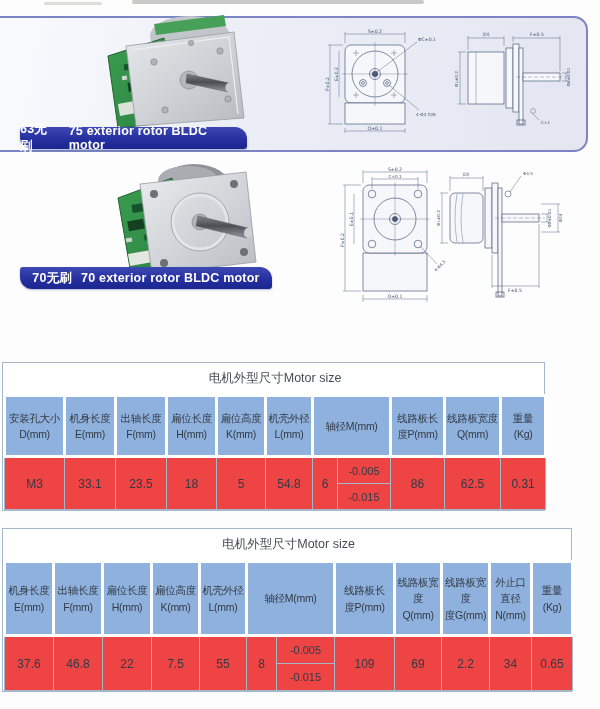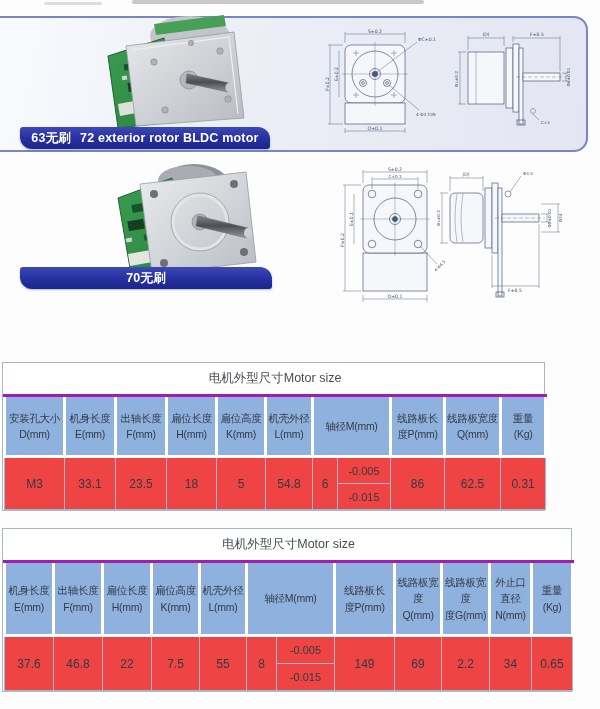--- a/index.html
+++ b/index.html
@@ -19,31 +19,31 @@
   }
   .photo{position:absolute;}
   .banner{
     position:absolute;left:20px;height:22px;
     background:linear-gradient(180deg,#3d49b4 0%,#252f9f 55%,#1c268f 100%);
     border-radius:3px 12px 3px 12px;
     color:#fff;display:flex;align-items:center;justify-content:center;gap:9px;
     font-size:12.5px;font-weight:600;letter-spacing:.2px;
     box-shadow:0 1px 2px rgba(40,50,120,.35);
   }
-  #banner63{top:127px;width:250px;}
+  #banner63{top:127px;width:227px;}
   #banner70{top:267px;width:252px;}
   .drawing{position:absolute;}
   
   .twrap{position:absolute;border:1px solid #a7b7cb;background:#fff;}
   #twrap63{left:2px;top:362px;width:541px;}
   #twrap70{left:2px;top:528px;width:568px;}
   table.spec{border-collapse:collapse;table-layout:fixed;width:100%;}
   table.spec td,table.spec th{text-align:center;vertical-align:middle;padding:0;}
   td.title-cell{
-    border-bottom:3px solid #a21caf;height:31px;
+    border-bottom:1px solid #a21caf;height:31px;
     text-align:left;padding-left:114px;font-size:12.5px;color:#474c54;margin-left:35px;
   }
   th.hcell{
     background:#8fb1de;border:3px solid #ffffff;
     font-weight:normal;font-size:10.5px;color:#333a44;
     line-height:1.55;white-space:pre-line;letter-spacing:-0.3px;
   }
   #twrap63 th.hcell{height:58px;}
   #twrap70 th.hcell{height:71px;}
   td.vcell{border:1px solid #a7b7cb;font-size:12px;color:#333a44;background:#ef4444;}
@@ -178,21 +178,21 @@
     <text x="168" y="18" text-anchor="middle">(D)</text>
     <text x="219" y="18" text-anchor="middle">F±0.5</text>
     <text x="140" y="61" font-size="4.2" text-anchor="middle" transform="rotate(-90 140 61)">ΦL±0.2</text>
     <text x="252" y="59" font-size="4.2" text-anchor="middle" transform="rotate(-90 252 59)">Φ6±0.01</text>
     <text x="223" y="106" font-size="4.2">C±1</text>
   </g>
 </svg>
 
 <div class="banner" id="banner63">
   <span>63无刷</span>
-  <span>72 exterior rotor BLDC motor</span>
+  <span>75 exterior rotor BLDC motor</span>
 </div>
 
 <svg class="photo" style="left:76px;top:156px;" width="228" height="124" viewBox="0 0 228 124">
   <ellipse cx="118" cy="30" rx="36" ry="22" fill="#8e9296"></ellipse>
   <ellipse cx="112" cy="24" rx="30" ry="14" fill="#a9adb1"></ellipse>
   <g>
     <polygon points="42,42 96,22 108,108 56,124" fill="url(#pcbG2)" stroke="#20632f" stroke-width="1"></polygon>
     <rect x="56" y="48" width="12" height="8" fill="#17532a" transform="rotate(-10 62 52)"></rect>
     <rect x="52" y="64" width="16" height="10" fill="#143f20" transform="rotate(-10 60 69)"></rect>
     <rect x="72" y="56" width="7" height="5" fill="#cfd6cf" transform="rotate(-10 75 58)"></rect>
@@ -303,20 +303,21 @@
     <text x="208" y="17" font-size="4.2">Φ4.5</text>
     <text x="125" y="60" font-size="4.2" text-anchor="middle" transform="rotate(-90 125 60)">ΦL±0.2</text>
     <text x="236" y="60" font-size="4.2" text-anchor="middle" transform="rotate(-90 236 60)">Φ8±0.01</text>
     <text x="247" y="60" font-size="4.2" text-anchor="middle" transform="rotate(-90 247 60)">Φ34</text>
     <text x="200" y="134" text-anchor="middle">F±0.5</text>
   </g>
 </svg>
 
 <div class="banner" id="banner70">
   <span>70无刷</span>
+  <span>70 exterior rotor BLDC motor</span>
 </div>
 
 <div class="twrap" id="twrap63">
   <table class="spec">
     <colgroup>
       <col style="width:60px">
         <col style="width:51px">
         <col style="width:51px">
         <col style="width:50px">
       <col style="width:49px">
@@ -417,21 +418,21 @@
 (Kg)</th>
     </tr>
     <tr>
       <td class="vcell" rowspan="2">37.6</td>
       <td class="vcell" rowspan="2">46.8</td>
       <td class="vcell" rowspan="2">22</td>
       <td class="vcell" rowspan="2">7.5</td>
       <td class="vcell" rowspan="2">55</td>
       <td class="vcell" rowspan="2">8</td>
       <td class="vcell tol">-0.005</td>
-      <td class="vcell" rowspan="2">149</td>
+      <td class="vcell" rowspan="2">109</td>
       <td class="vcell" rowspan="2">69</td>
       <td class="vcell" rowspan="2">2.2</td>
       <td class="vcell" rowspan="2">34</td>
       <td class="vcell" rowspan="2">0.65</td>
     </tr>
     <tr>
       <td class="vcell tol">-0.015</td>
     </tr>
   </tbody>
     </table>

